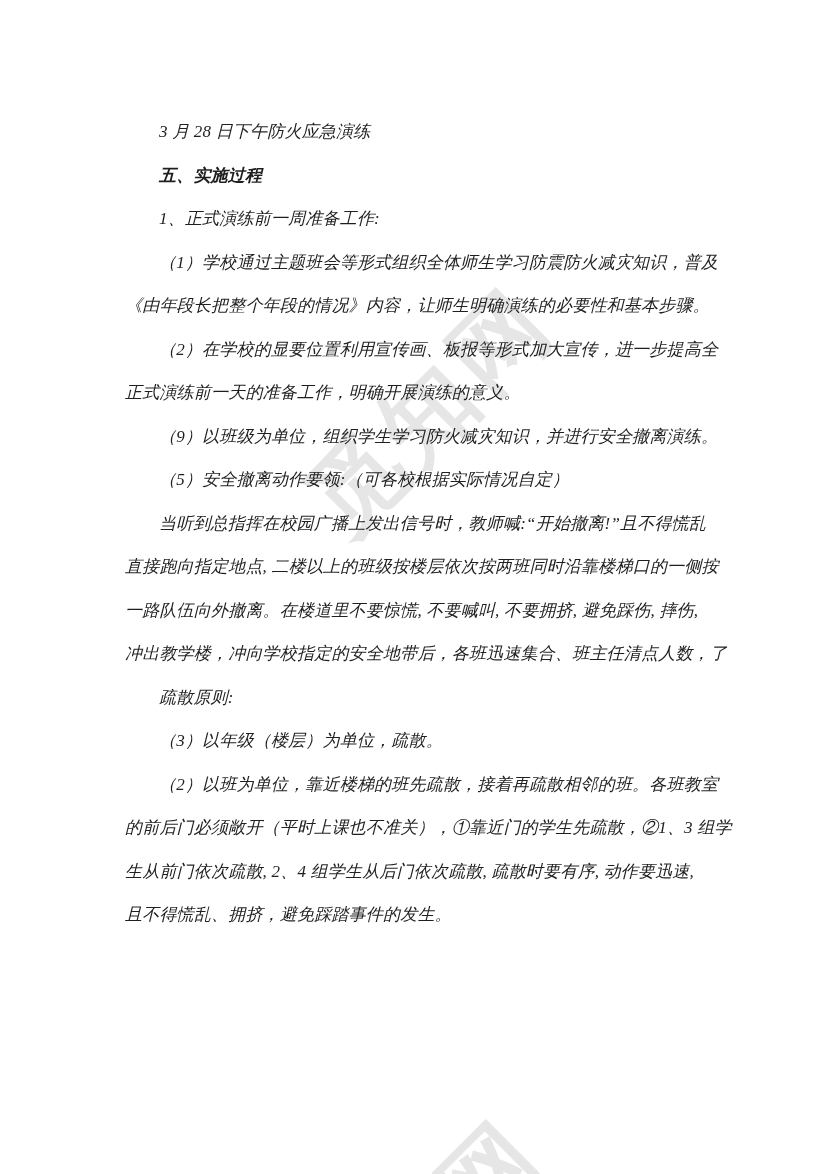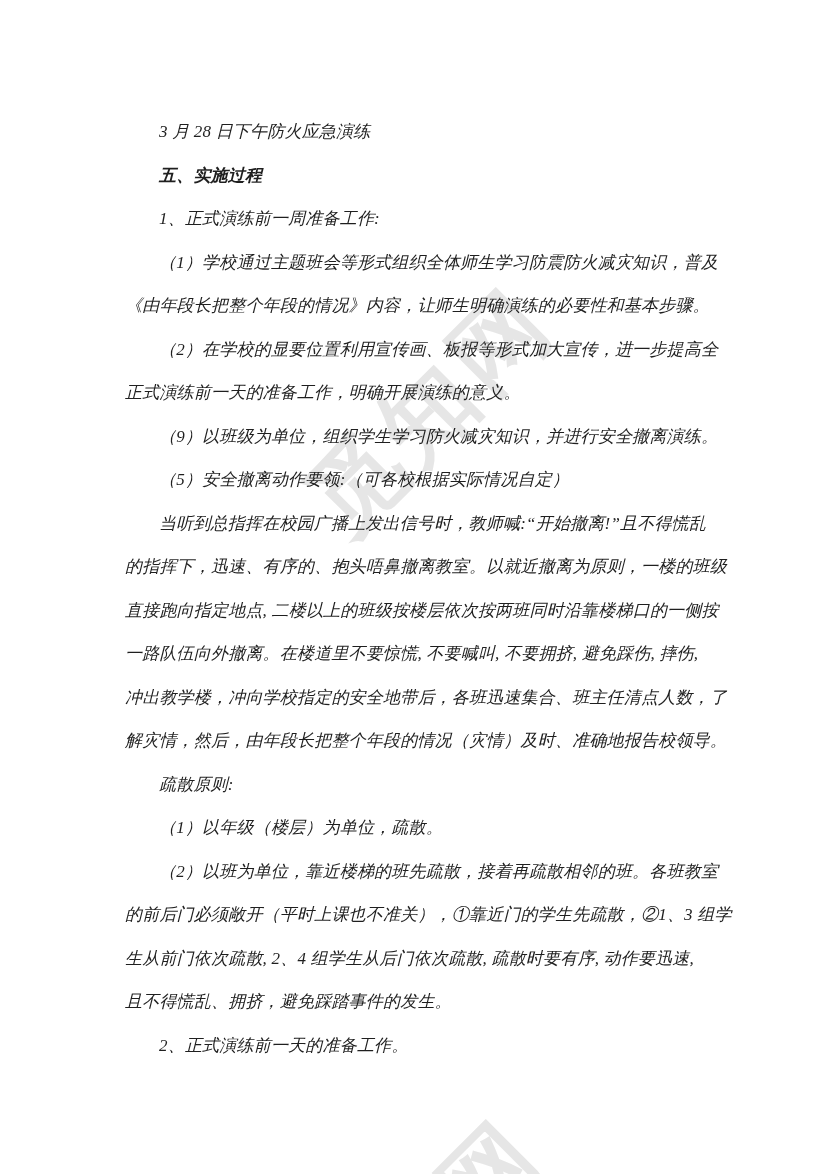--- a/index.html
+++ b/index.html
@@ -71,26 +71,23 @@
       <div class="line indent">3 月 28 日下午防火应急演练</div>
       <div class="line indent bold">五、实施过程</div>
       <div class="line indent">1、正式演练前一周准备工作:</div>
       <div class="line indent">（1）学校通过主题班会等形式组织全体师生学习防震防火减灾知识，普及</div>
       <div class="line">《由年段长把整个年段的情况》内容，让师生明确演练的必要性和基本步骤。</div>
       <div class="line indent">（2）在学校的显要位置利用宣传画、板报等形式加大宣传，进一步提高全</div>
       <div class="line">正式演练前一天的准备工作，明确开展演练的意义。</div>
       <div class="line indent">（9）以班级为单位，组织学生学习防火减灾知识，并进行安全撤离演练。</div>
       <div class="line indent">（5）安全撤离动作要领:（可各校根据实际情况自定）</div>
       <div class="line indent">当听到总指挥在校园广播上发出信号时，教师喊:“开始撤离!”且不得慌乱</div>
-      <div class="line">的指挥下，迅速、有序的、抱头唔鼻撤离教室。以就近撤离为原则，一楼的班级</div>
       <div class="line">直接跑向指定地点, 二楼以上的班级按楼层依次按两班同时沿靠楼梯口的一侧按</div>
       <div class="line">一路队伍向外撤离。在楼道里不要惊慌, 不要喊叫, 不要拥挤, 避免踩伤, 摔伤,</div>
       <div class="line">冲出教学楼，冲向学校指定的安全地带后，各班迅速集合、班主任清点人数，了</div>
-      <div class="line">解灾情，然后，由年段长把整个年段的情况（灾情）及时、准确地报告校领导。</div>
       <div class="line indent">疏散原则:</div>
-      <div class="line indent">（1）以年级（楼层）为单位，疏散。</div>
+      <div class="line indent">（3）以年级（楼层）为单位，疏散。</div>
       <div class="line indent">（2）以班为单位，靠近楼梯的班先疏散，接着再疏散相邻的班。各班教室</div>
       <div class="line">的前后门必须敞开（平时上课也不准关），①靠近门的学生先疏散，②1、3 组学</div>
       <div class="line">生从前门依次疏散, 2、4 组学生从后门依次疏散, 疏散时要有序, 动作要迅速,</div>
       <div class="line">且不得慌乱、拥挤，避免踩踏事件的发生。</div>
-      <div class="line indent">2、正式演练前一天的准备工作。</div>
     </div>
 </div>
 
 </body></html>

